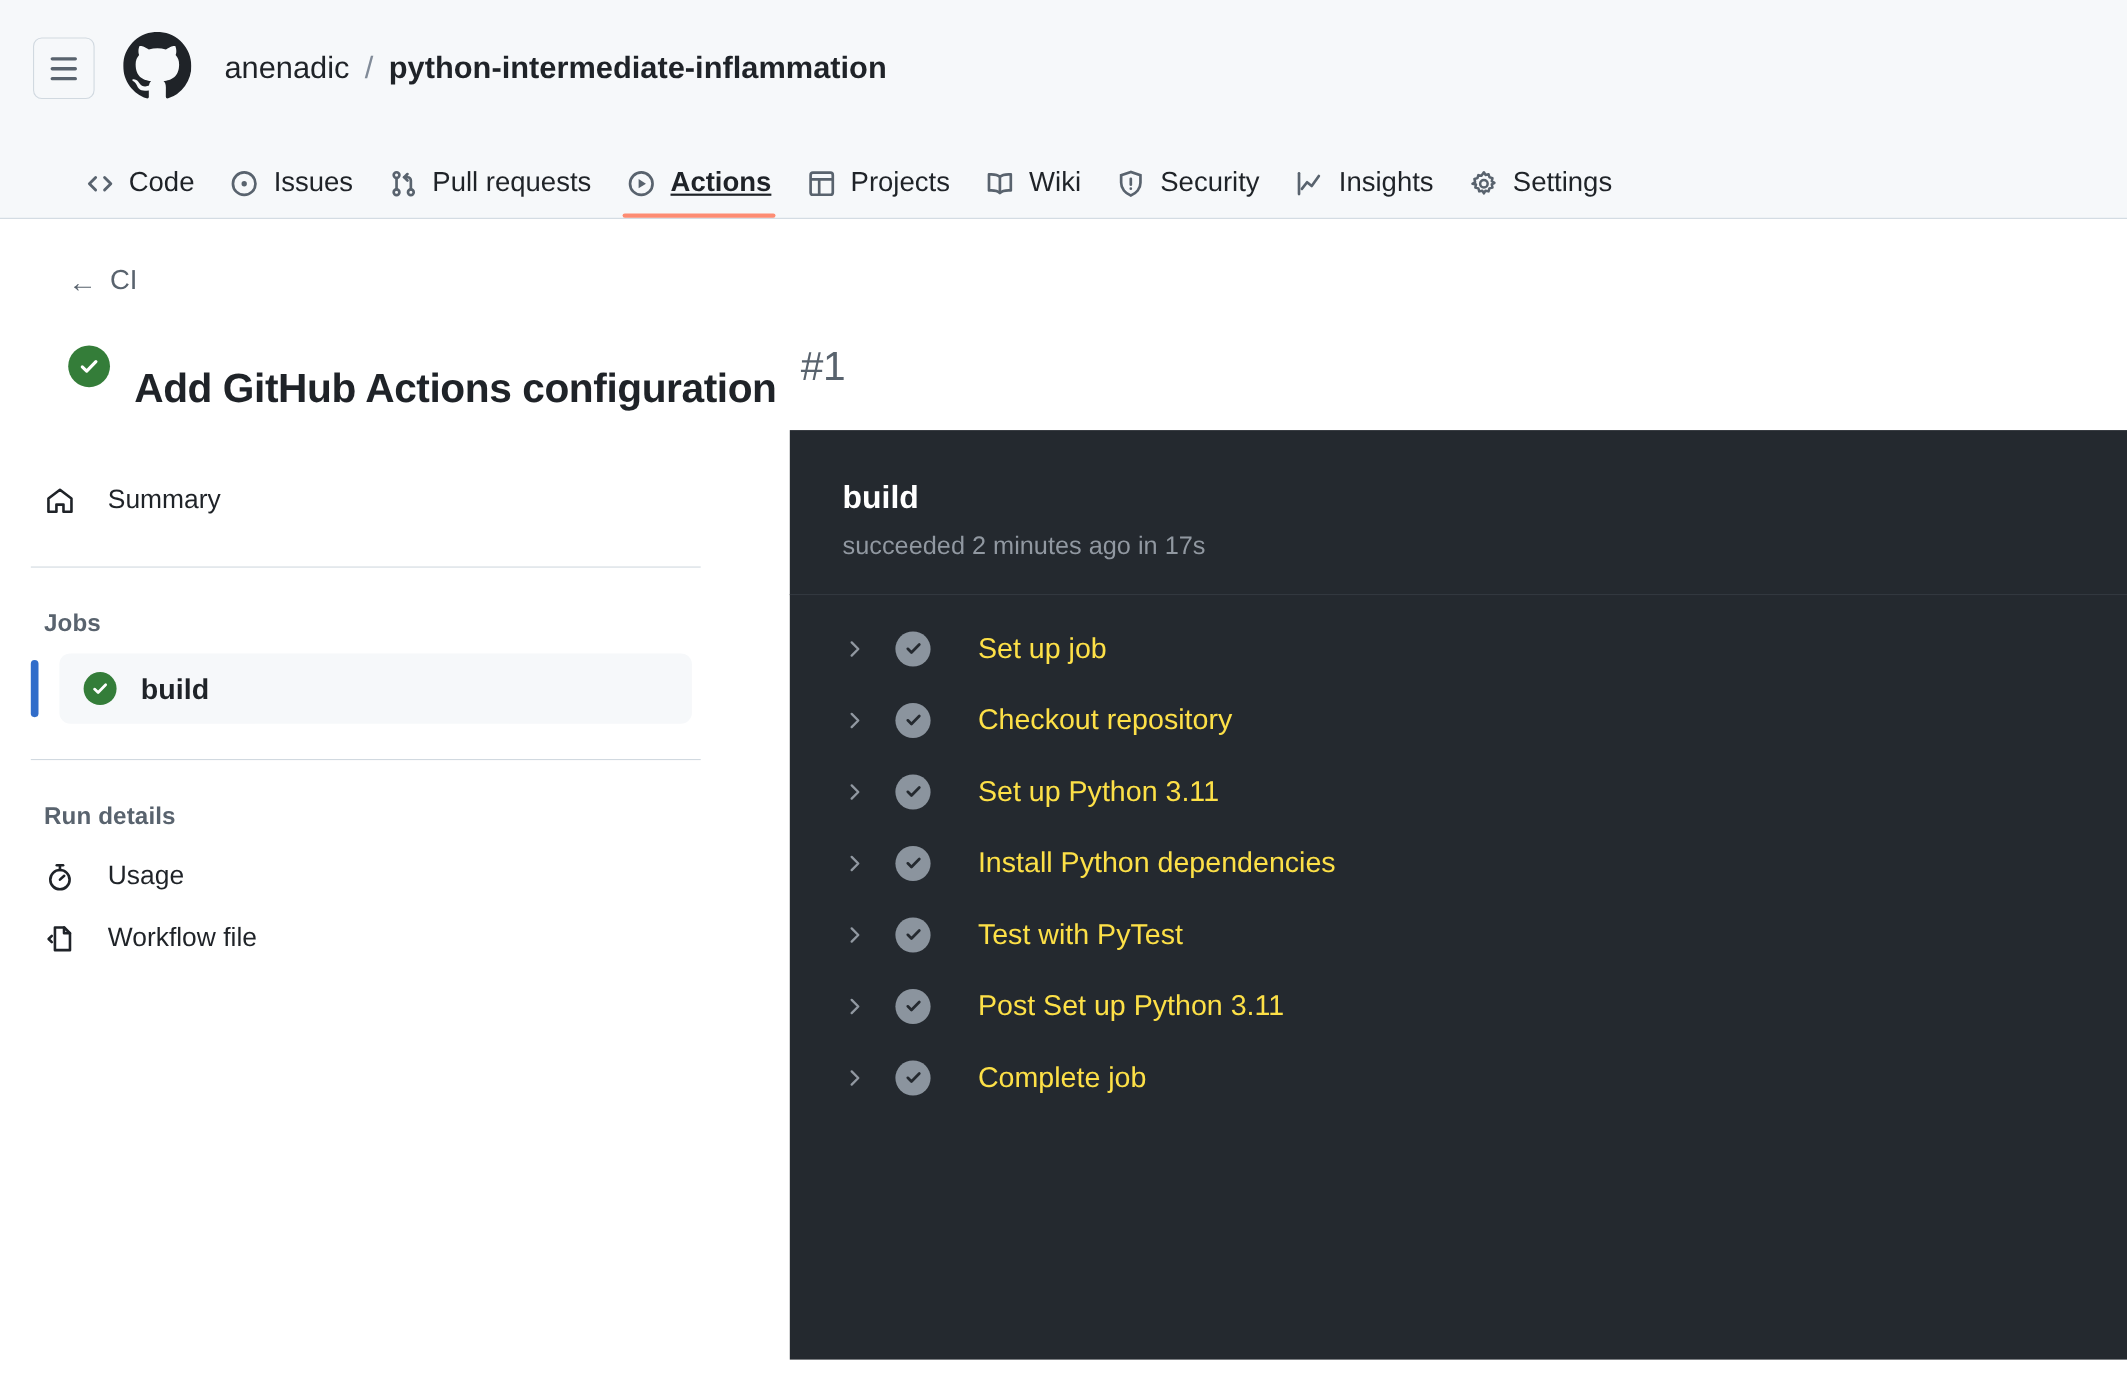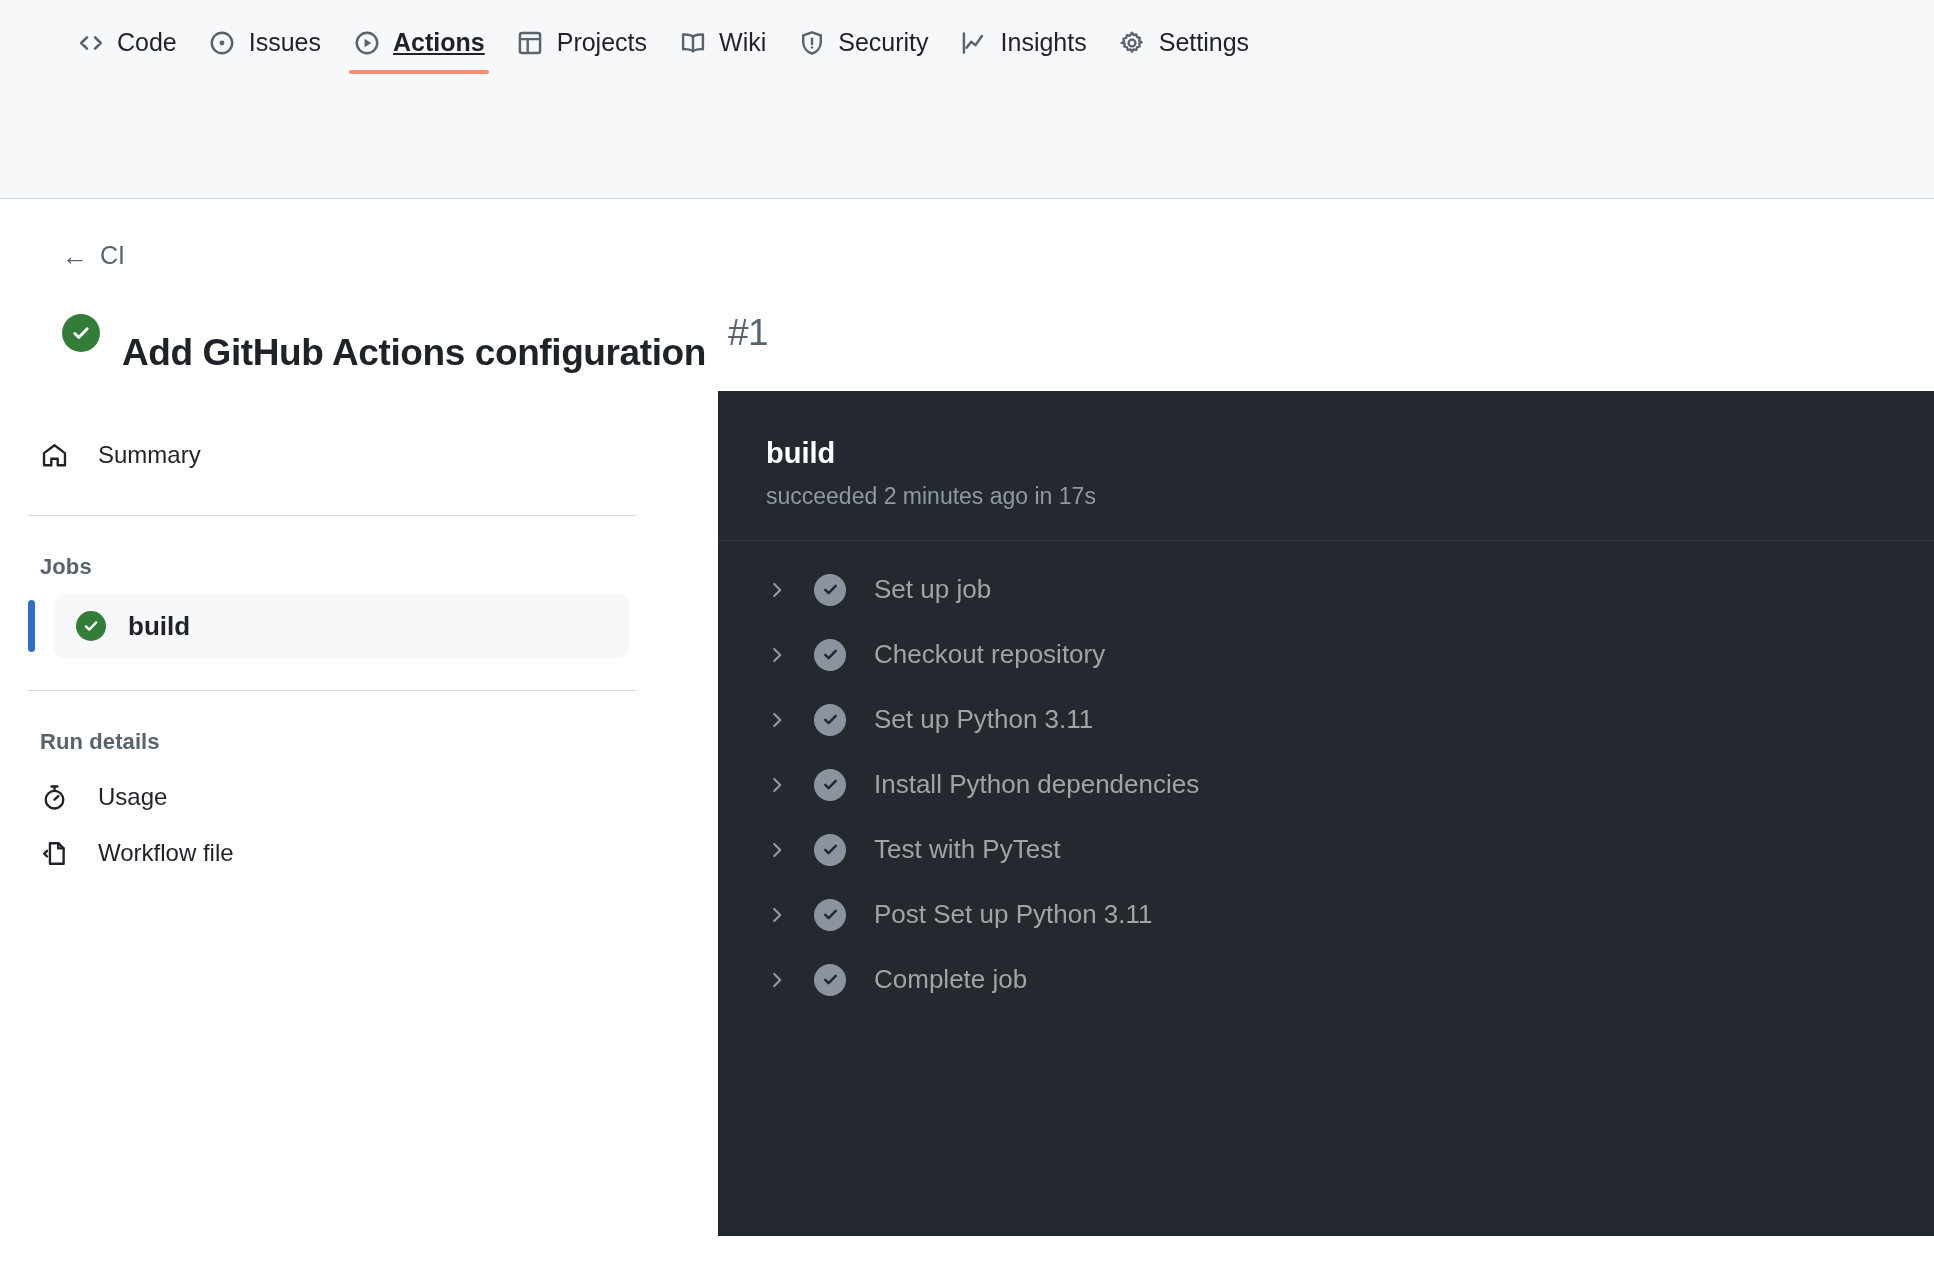--- a/index.html
+++ b/index.html
@@ -302,31 +302,59 @@
     border-radius: 50%;
     background: #8b949e;
     display: inline-flex;
     align-items: center;
     justify-content: center;
     flex: none;
     margin-left: 18px;
   }
 
   .step-label {
-    margin-left: 28px;
+    margin-left: 43px;
     font-size: 26px;
-    color: #a3a3a3;
+    color: #fde047;
     white-space: nowrap;
   }
 </style>
 </head>
 <body>
 
 <header class="app-header">
 
+  <div class="header-top">
+
+    <div class="hamburger-btn">
+      <span></span>
+      <span></span>
+      <span></span>
+    </div>
+
+    <span class="gh-logo">
+      <svg width="62" height="62" viewBox="0 0 16 16" fill="#1f2328" aria-hidden="true">
+        <path d="M8 0C3.58 0 0 3.58 0 8c0 3.54 2.29 6.53 5.47 7.59.4.07.55-.17.55-.38
+                 0-.19-.01-.82-.01-1.49-2.01.37-2.53-.49-2.69-.94-.09-.23-.48-.94-.82-1.13
+                 -.28-.15-.68-.52-.01-.53.63-.01 1.08.58 1.23.82.72 1.21 1.87.87 2.33.66
+                 .07-.52.28-.87.51-1.07-1.78-.2-3.64-.89-3.64-3.95 0-.87.31-1.59.82-2.15
+                 -.08-.2-.36-1.02.08-2.12 0 0 .67-.21 2.2.82.64-.18 1.32-.27 2-.27s1.36.09 2 .27
+                 c1.53-1.04 2.2-.82 2.2-.82.44 1.1.16 1.92.08 2.12.51.56.82 1.27.82 2.15
+                 0 3.07-1.87 3.75-3.65 3.95.29.25.54.73.54 1.48 0 1.07-.01 1.93-.01 2.2
+                 0 .21.15.46.55.38A8.012 8.012 0 0 0 16 8c0-4.42-3.58-8-8-8z"></path>
+      </svg>
+    </span>
+
+    <nav class="breadcrumb">
+      <span class="bc-owner">anenadic</span>
+      <span class="bc-sep">/</span>
+      <span class="bc-repo">python-intermediate-inflammation</span>
+    </nav>
+
+  </div>
 
   <nav class="nav-tabs">
 
     <div class="nav-tab">
       <span class="tab-icon">
         <svg width="26" height="26" viewBox="0 0 16 16" fill="none" stroke="currentColor" stroke-width="1.6" stroke-linecap="round" stroke-linejoin="round">
           <path d="M5.5 4.5 2 8l3.5 3.5M10.5 4.5 14 8l-3.5 3.5"></path>
         </svg>
       </span>
       <span>Code</span>
@@ -335,20 +363,33 @@
     <div class="nav-tab">
       <span class="tab-icon">
         <svg width="26" height="26" viewBox="0 0 16 16" fill="none" stroke="currentColor" stroke-width="1.5">
           <circle cx="8" cy="8" r="6.3"></circle>
             <circle cx="8" cy="8" r="1.5" fill="currentColor" stroke="none"></circle>
         </svg>
       </span>
       <span>Issues</span>
     </div>
 
+    <div class="nav-tab">
+      <span class="tab-icon">
+        <svg width="26" height="26" viewBox="0 0 16 16" fill="none" stroke="currentColor" stroke-width="1.5" stroke-linecap="round">
+          <circle cx="4" cy="3.2" r="1.6"></circle>
+            <circle cx="4" cy="12.8" r="1.6"></circle>
+            <circle cx="12" cy="12.8" r="1.6"></circle>
+          <path d="M4 4.8v6.4"></path>
+            <path d="M12 11.2V6.2c0-1-.8-1.8-1.8-1.8H8.4"></path>
+          <path d="M10.1 2.6 8.3 4.4l1.8 1.8"></path>
+        </svg>
+      </span>
+      <span>Pull requests</span>
+    </div>
 
     <div class="nav-tab is-selected">
       <span class="tab-icon">
         <svg width="26" height="26" viewBox="0 0 16 16" fill="none" stroke="currentColor" stroke-width="1.5">
           <circle cx="8" cy="8" r="6.3"></circle>
           <path d="M6.5 5.4 10.6 8l-4.1 2.6z" fill="currentColor" stroke="none"></path>
         </svg>
       </span>
       <span>Actions</span>
     </div>

